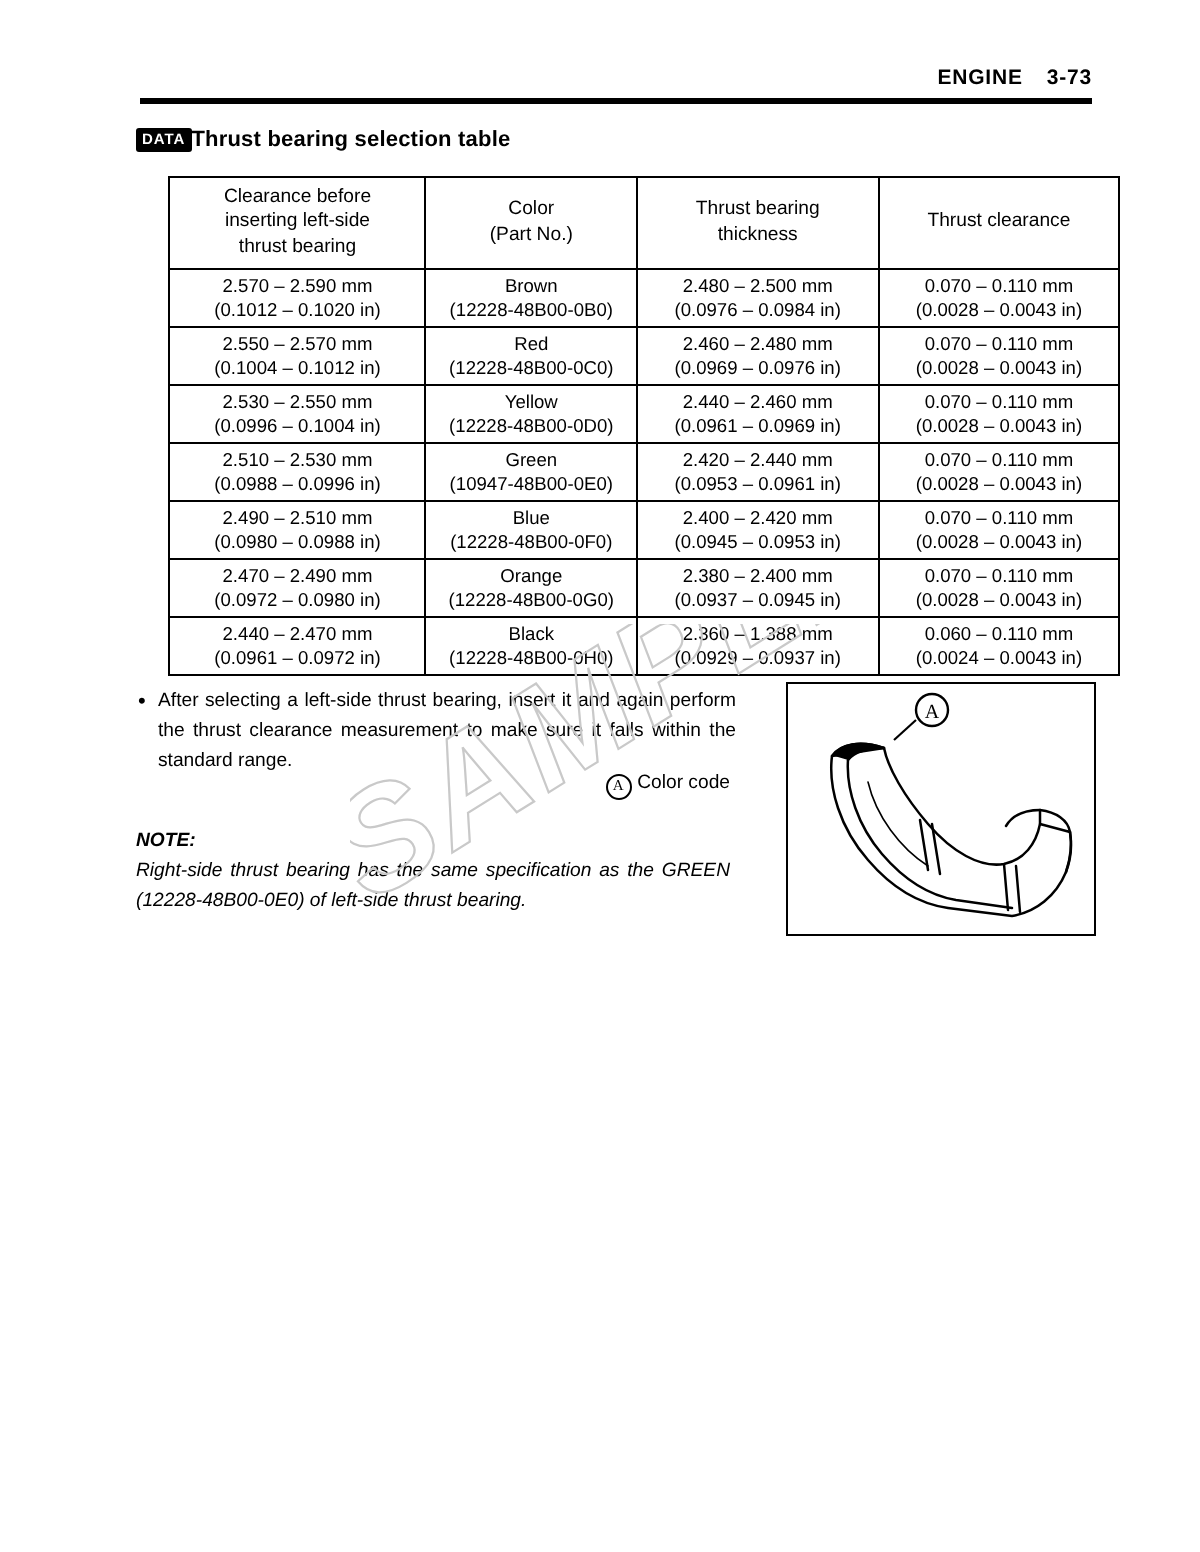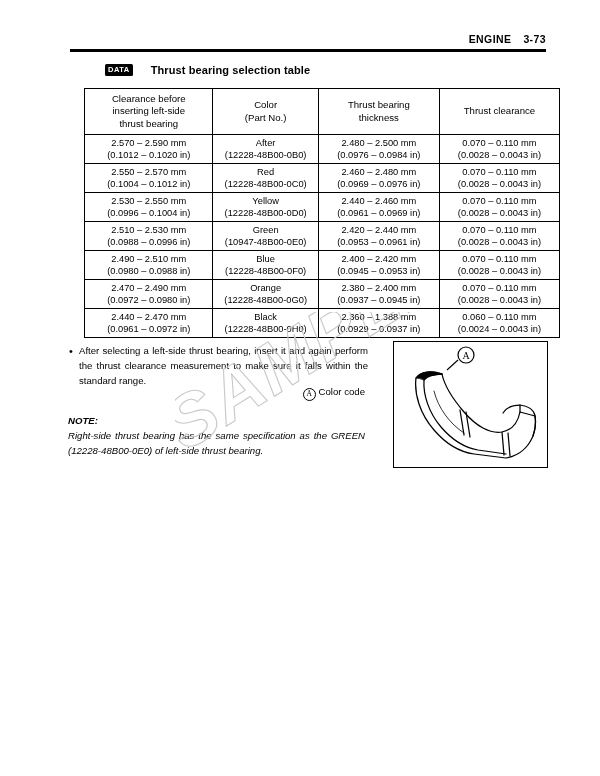--- a/index.html
+++ b/index.html
@@ -25,21 +25,21 @@
   }
   .header-text .sec{margin-right:12px;}
   .header-rule{
     position:absolute;left:0;top:16px;width:476px;height:3px;
     background:#000;
   }
 
   
   .section-title{
     position:absolute;left:68px;top:62px;height:16px;
-    display:flex;align-items:center;gap:18px;margin-left:37px;
+    display:flex;align-items:center;gap:0;
   }
   .data-badge{
     display:inline-block;
     background:#000;color:#fff;
     font-size:7.5px;font-weight:bold;letter-spacing:.5px;
     padding:2px 3px 2px 3px;
     border-radius:1.5px;
     line-height:1;
   }
   .section-title-text{
@@ -191,21 +191,21 @@
           </th>
         </tr>
       </thead>
       <tbody>
         <tr>
           <td>
             <span class="cellline">2.570 – 2.590 mm</span>
             <span class="cellline">(0.1012 – 0.1020 in)</span>
           </td>
           <td>
-            <span class="cellline">After</span>
+            <span class="cellline">Brown</span>
             <span class="cellline">(12228-48B00-0B0)</span>
           </td>
           <td>
             <span class="cellline">2.480 – 2.500 mm</span>
             <span class="cellline">(0.0976 – 0.0984 in)</span>
           </td>
           <td>
             <span class="cellline">0.070 – 0.110 mm</span>
             <span class="cellline">(0.0028 – 0.0043 in)</span>
           </td>

